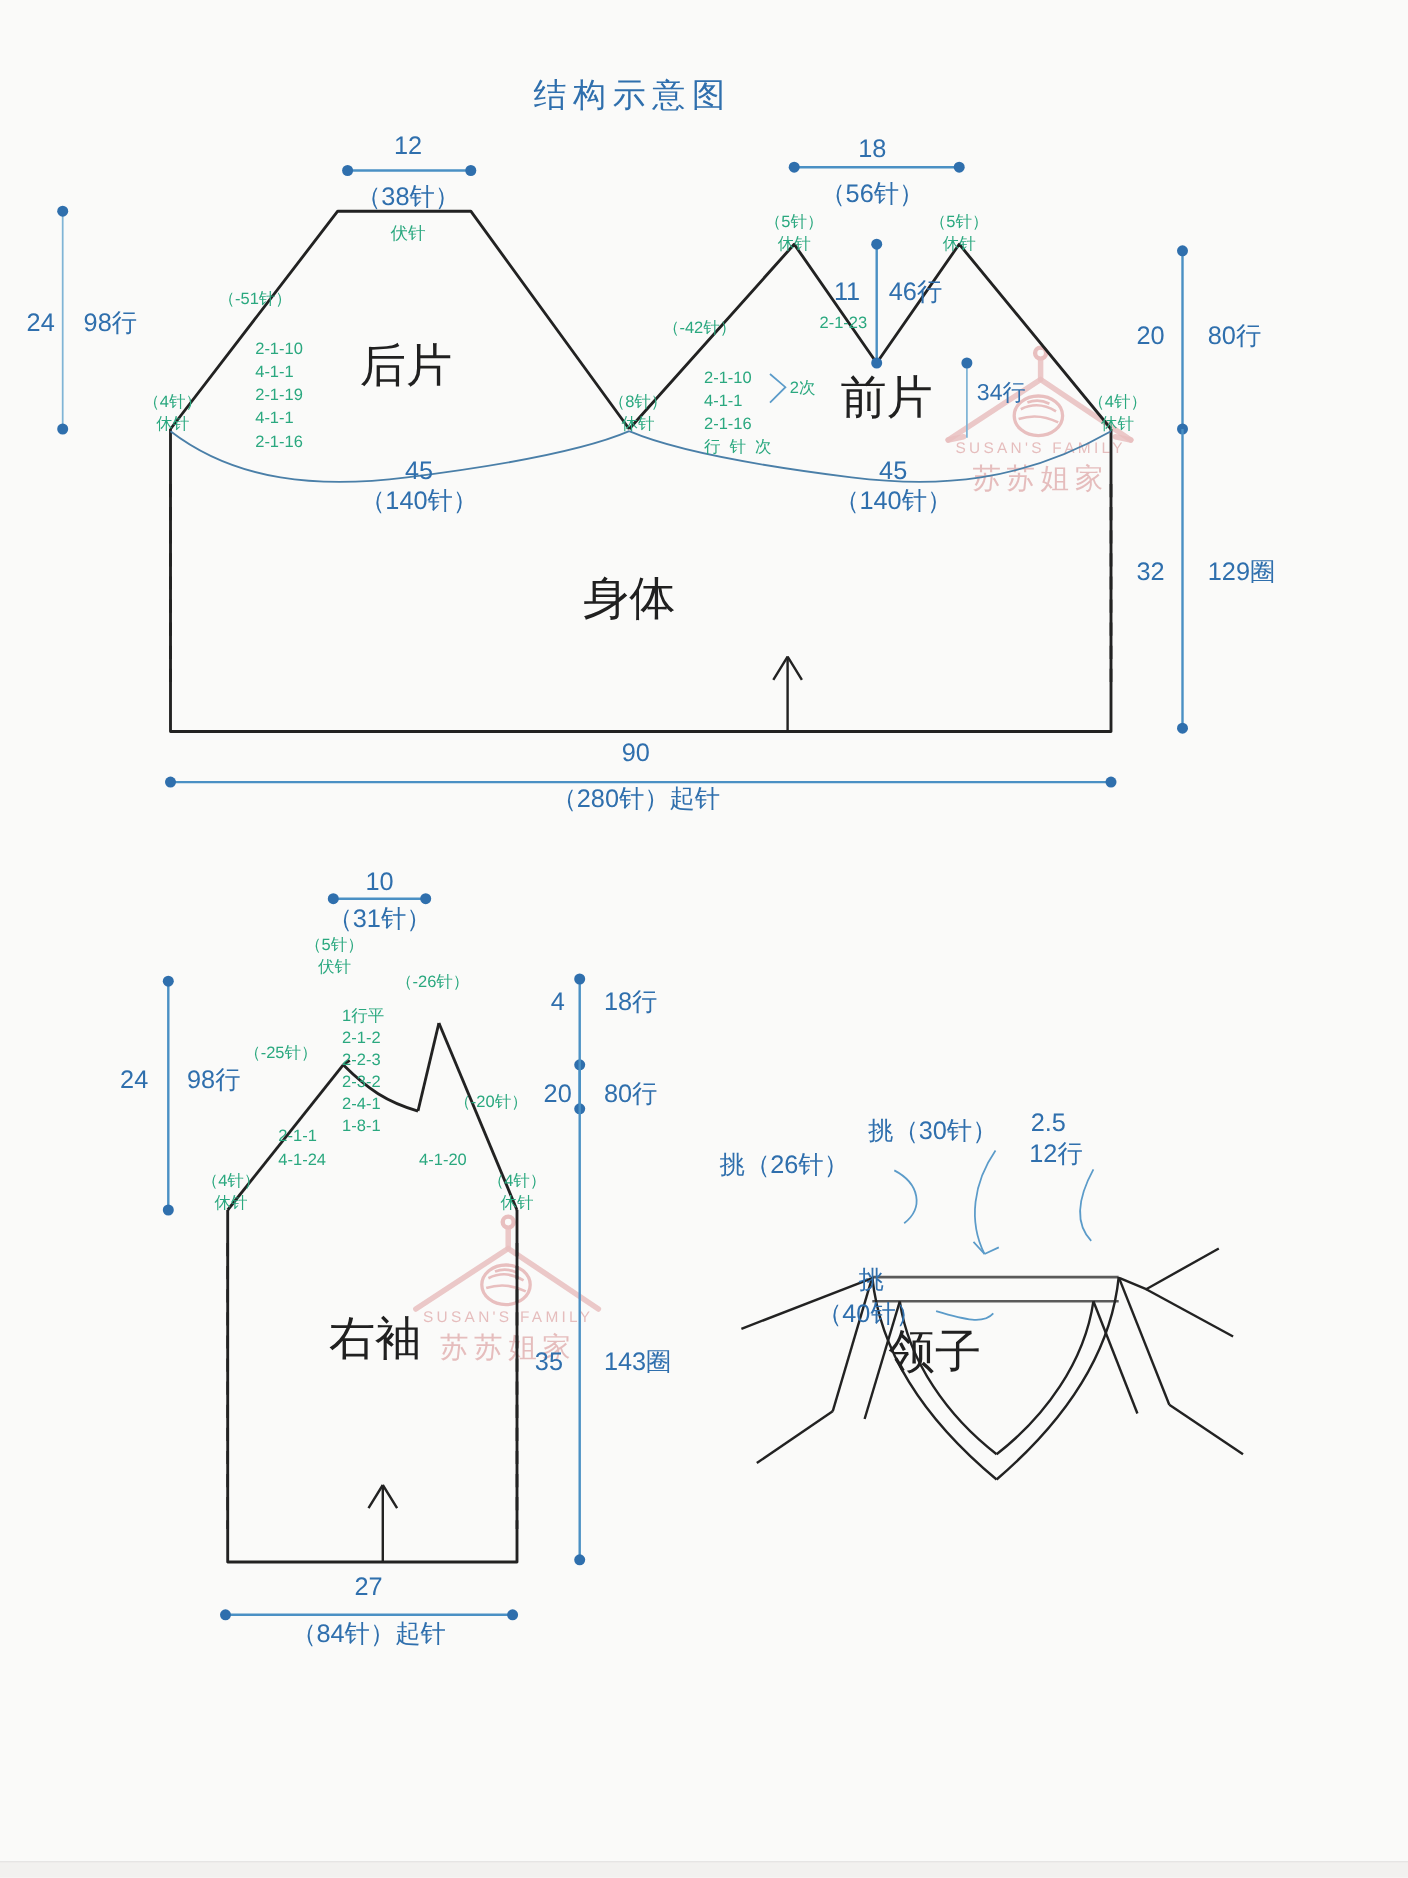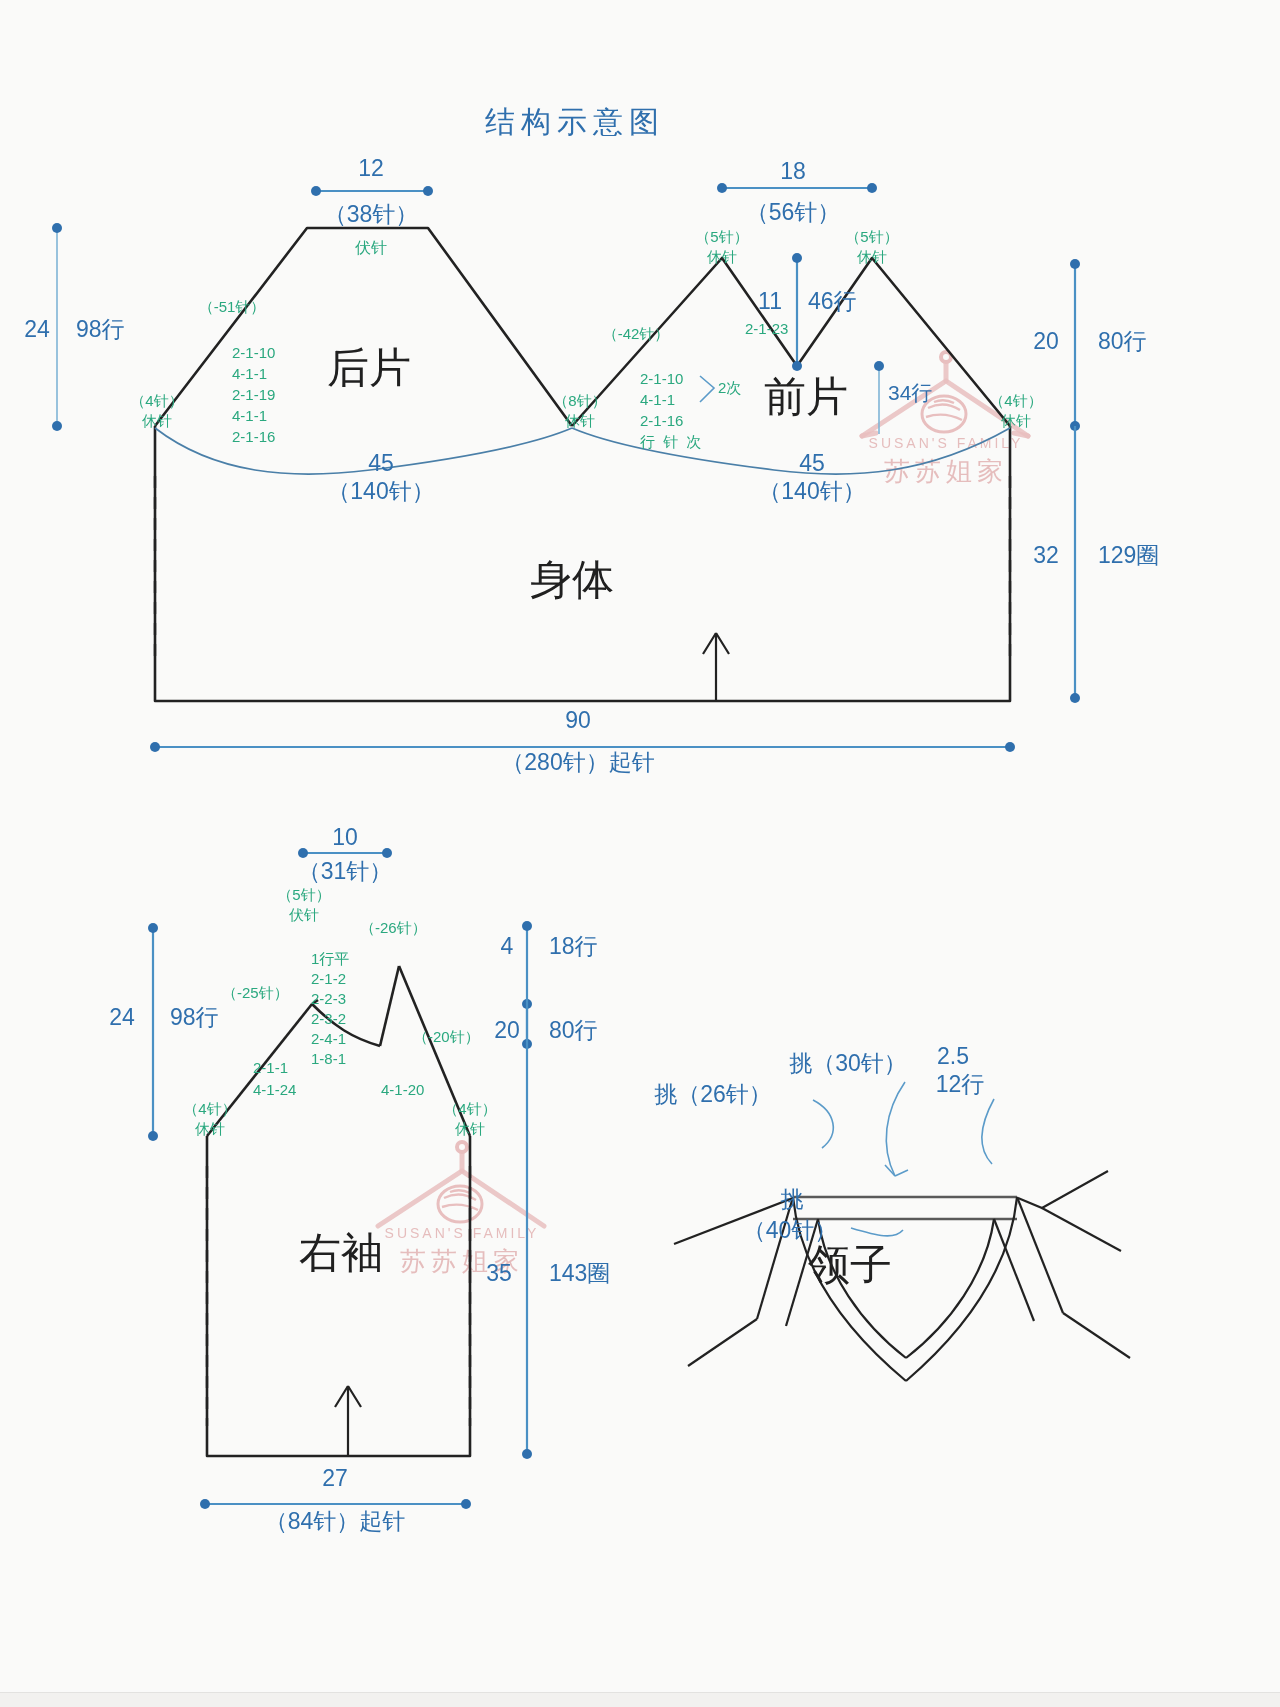--- a/index.html
+++ b/index.html
@@ -2,21 +2,21 @@
 <html><head>
 <meta charset="utf-8">
 <style>
   html,body{margin:0;padding:0;}
   body{
     width:1280px;height:1707px;
     background:#fafaf9;
     font-family:"Liberation Sans","DejaVu Sans",sans-serif;
     position:relative;overflow:hidden;
   }
-  #stage{position:absolute;inset:0;margin-top:36px;}
+  #stage{position:absolute;inset:0;}
   svg{display:block;}
   text{dominant-baseline:middle;}
   .blue{fill:#2f6fad;}
   .green{fill:#2aa87f;}
   .dark{fill:#202020;}
   .dimline{stroke:#4a90c4;stroke-width:2.2;fill:none;}
   .dimdot{fill:#2f6fad;}
   .thinblue{stroke:#7fb4d6;stroke-width:1.6;fill:none;}
   .outline{stroke:#222;stroke-width:2.6;fill:none;stroke-linejoin:round;}
   .outline-thin{stroke:#222;stroke-width:2.2;fill:none;}

